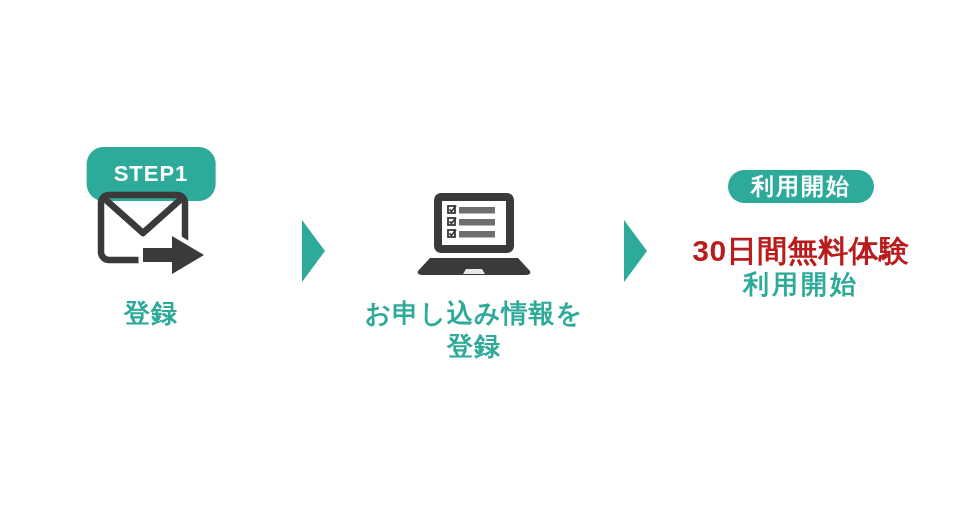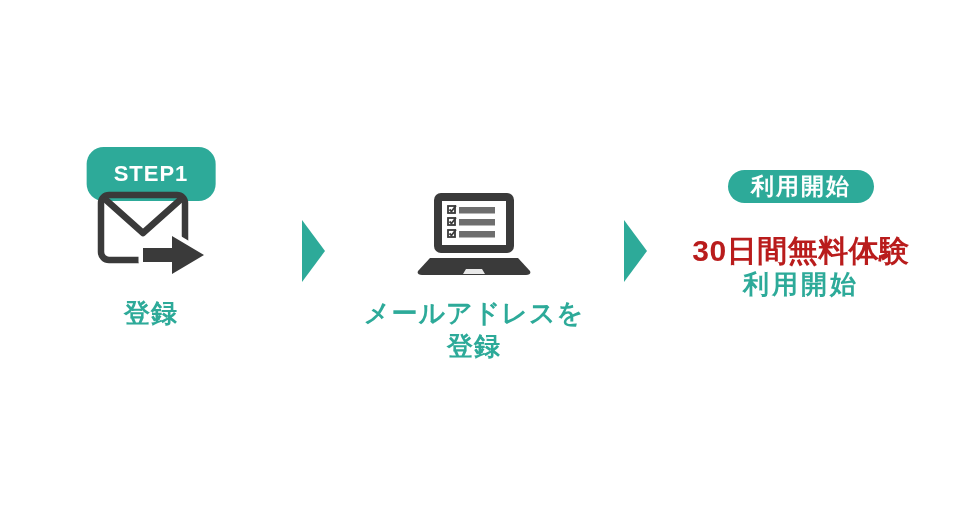--- a/index.html
+++ b/index.html
@@ -144,21 +144,21 @@
           <path d="M35.5 42.5 L37.5 44.5 L42 38.5" fill="none" stroke="#3a3a3a" stroke-width="1.8"></path>
           <rect x="45" y="40" width="36" height="6.5" fill="#6e6e6e"></rect>
         </g>
 
         <path d="M16 67 L104 67 L116 80 Q117.5 84 112 84 L8 84 Q2.5 84 4 80 Z" fill="#3a3a3a"></path>
 
         <path d="M52 78 L68 78 L71 83 L49 83 Z" fill="#e9e9e9"></path>
       </svg>
     </div>
     <div class="caption">
-      <div>メールアドレスを</div>
+      <div>お申し込み情報を</div>
       <div>登録</div>
     </div>
   </section>
 
   <div class="arrow" id="arrow2"></div>
 
   <section class="col" id="col3">
     <div class="badge">利用開始</div>
     <div class="highlight-text">30日間無料体験</div>
     <div class="sub-text">利用開始</div>

